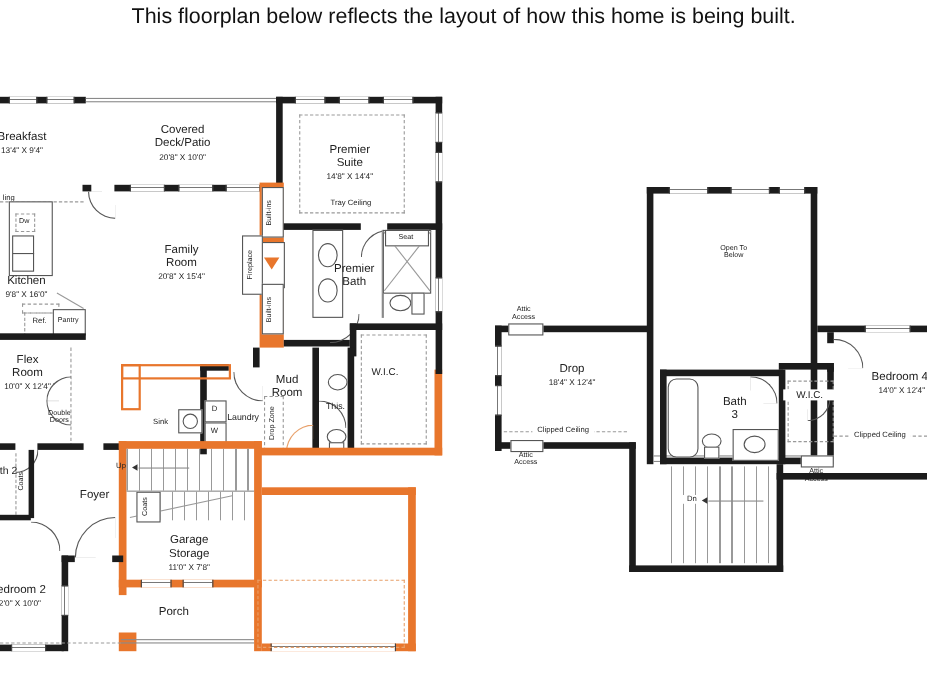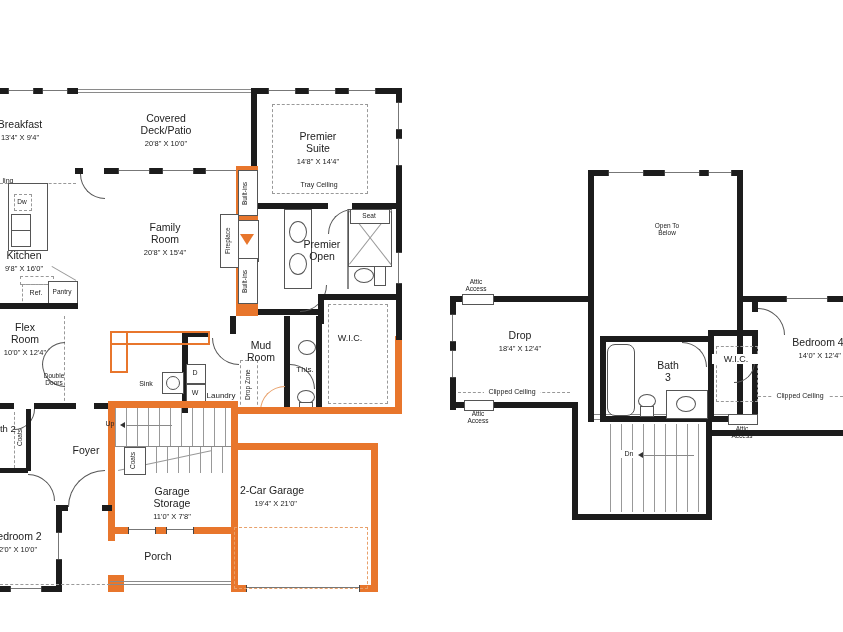--- a/index.html
+++ b/index.html
@@ -47,20 +47,21 @@
          border-bottom:3px solid transparent;border-right:5px solid #333;}
   .flame{position:absolute;width:0;height:0;border-left:7px solid transparent;
          border-right:7px solid transparent;border-top:11px solid #E8762C;}
 </style>
 </head>
 <body>
 
 <div class="canvas">
 
   <div class="title">
+    <div>This floorplan below reflects the layout of how this home is being built.</div>
   </div>
 
   <div class="w" style="left:0;top:88px;width:78px;height:6px"></div>
   <div class="winH" style="left:8px;top:88px;width:24px;height:6px"></div>
   <div class="winH" style="left:42px;top:88px;width:24px;height:6px"></div>
   <div class="ln" style="left:78px;top:89px;width:173px;height:1px"></div>
   <div class="ln" style="left:78px;top:92px;width:173px;height:1px"></div>
   <div class="w" style="left:251px;top:88px;width:151px;height:6px"></div>
   <div class="winH" style="left:268px;top:88px;width:26px;height:6px"></div>
   <div class="winH" style="left:308px;top:88px;width:26px;height:6px"></div>
@@ -225,45 +226,41 @@
   </div>
   <div class="rl" style="left:5px;top:322px;width:40px">
     <div>Flex Room</div>
     <span class="dims">10'0" X 12'4"</span>
   </div>
   <div class="sm t65" style="left:36px;top:372px;width:36px">Double Doors</div>
   <div class="rl" style="left:244px;top:340px;width:34px">
     <div>Mud Room</div>
   </div>
   <div class="rl" style="left:298px;top:239px;width:48px">
-    <div>Premier Open</div>
+    <div>Premier Bath</div>
   </div>
   <div class="rl" style="left:325px;top:333px;width:50px;font-size:9px">
     <div>W.I.C.</div>
   </div>
   <div class="sm8" style="left:288px;top:366px;width:34px">This.</div>
-  <div class="sm8" style="left:198px;top:392px;width:46px">Laundry</div>
+  <div class="sm8" style="left:198px;top:376px;width:46px">Laundry</div>
   <div class="sm" style="left:132px;top:380px;width:28px">Sink</div>
   <div class="rl" style="left:60px;top:445px;width:52px">
     <div>Foyer</div>
   </div>
   <div class="rl" style="left:-14px;top:424px;width:32px;font-size:9.5px">
     <div>Bath 2</div>
   </div>
   <div class="rl" style="left:-24px;top:531px;width:80px">
     <div>Bedroom 2</div>
     <span class="dims">12'0" X 10'0"</span>
   </div>
   <div class="rl" style="left:147px;top:486px;width:50px">
     <div>Garage Storage</div>
     <span class="dims">11'0" X 7'8"</span>
-  </div>
-  <div class="rl" style="left:222px;top:485px;width:100px">
-    <div>2-Car Garage</div>
-    <span class="dims">19'4" X 21'0"</span>
   </div>
   <div class="rl" style="left:132px;top:551px;width:52px">
     <div>Porch</div>
   </div>
 
   <div class="w" style="left:588px;top:170px;width:155px;height:6px"></div>
   <div class="winH" style="left:608px;top:170px;width:34px;height:6px"></div>
   <div class="winH" style="left:664px;top:170px;width:34px;height:6px"></div>
   <div class="winH" style="left:708px;top:170px;width:22px;height:6px"></div>
   <div class="w" style="left:588px;top:170px;width:6px;height:252px"></div>

